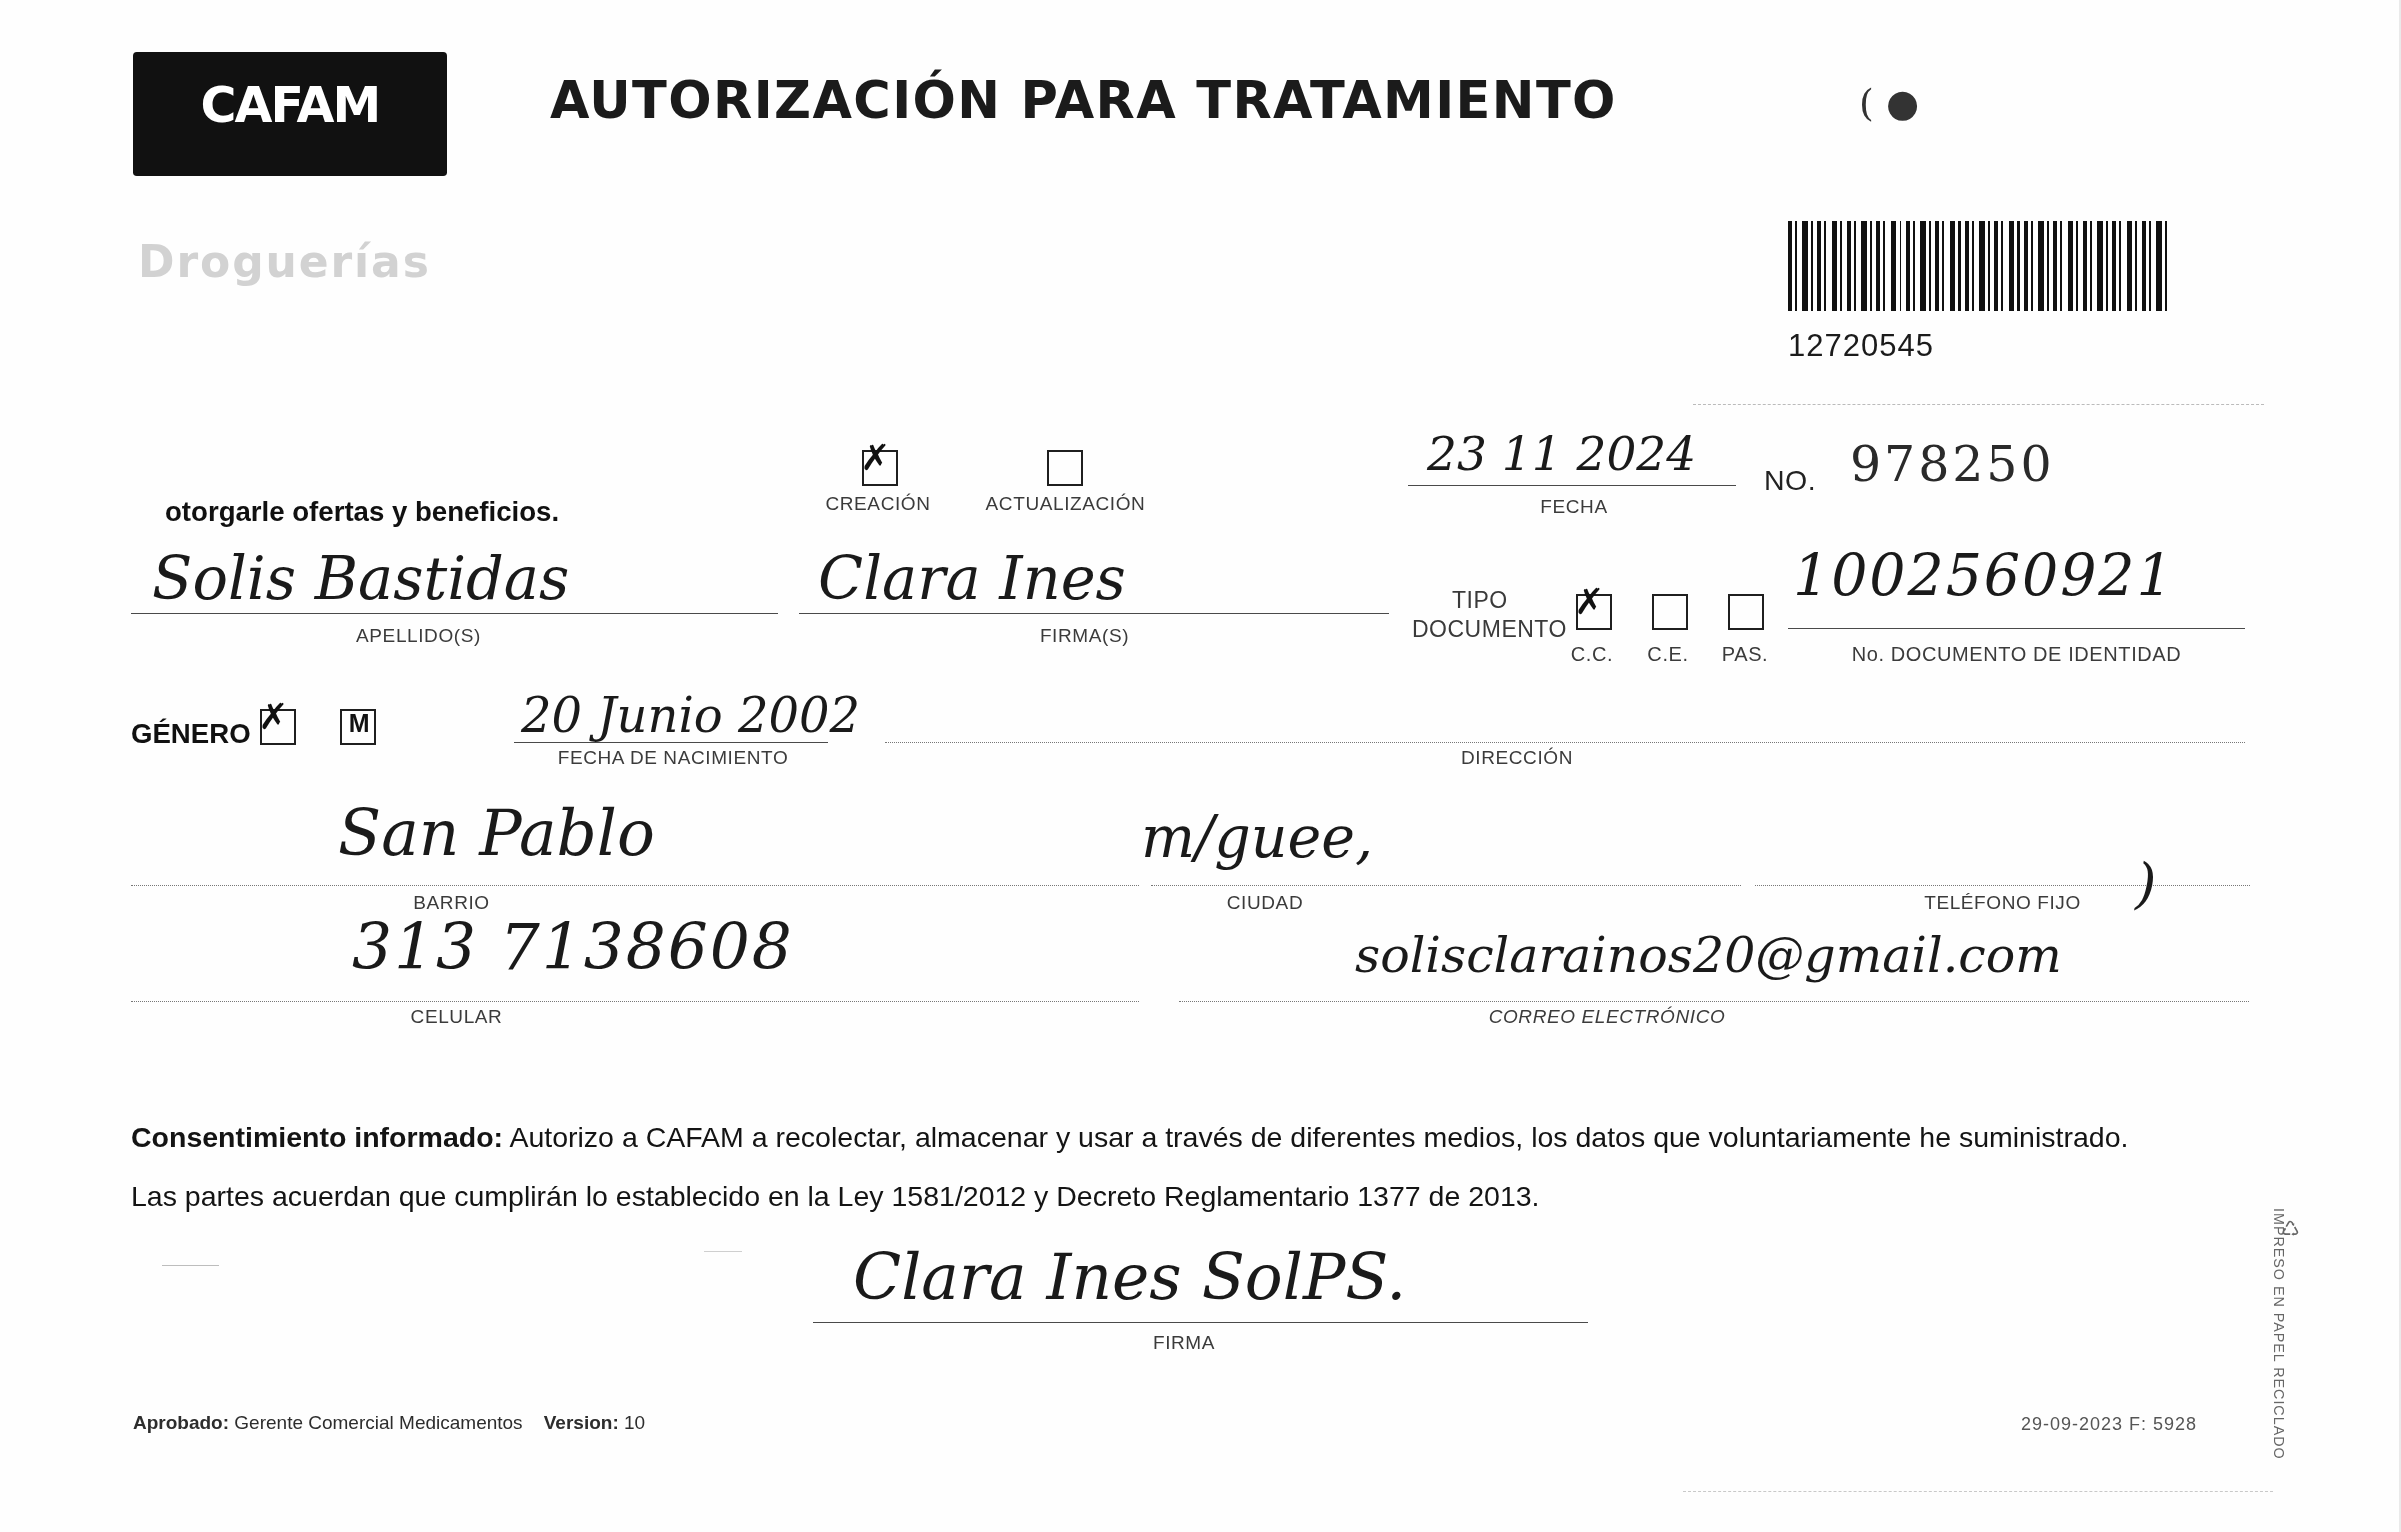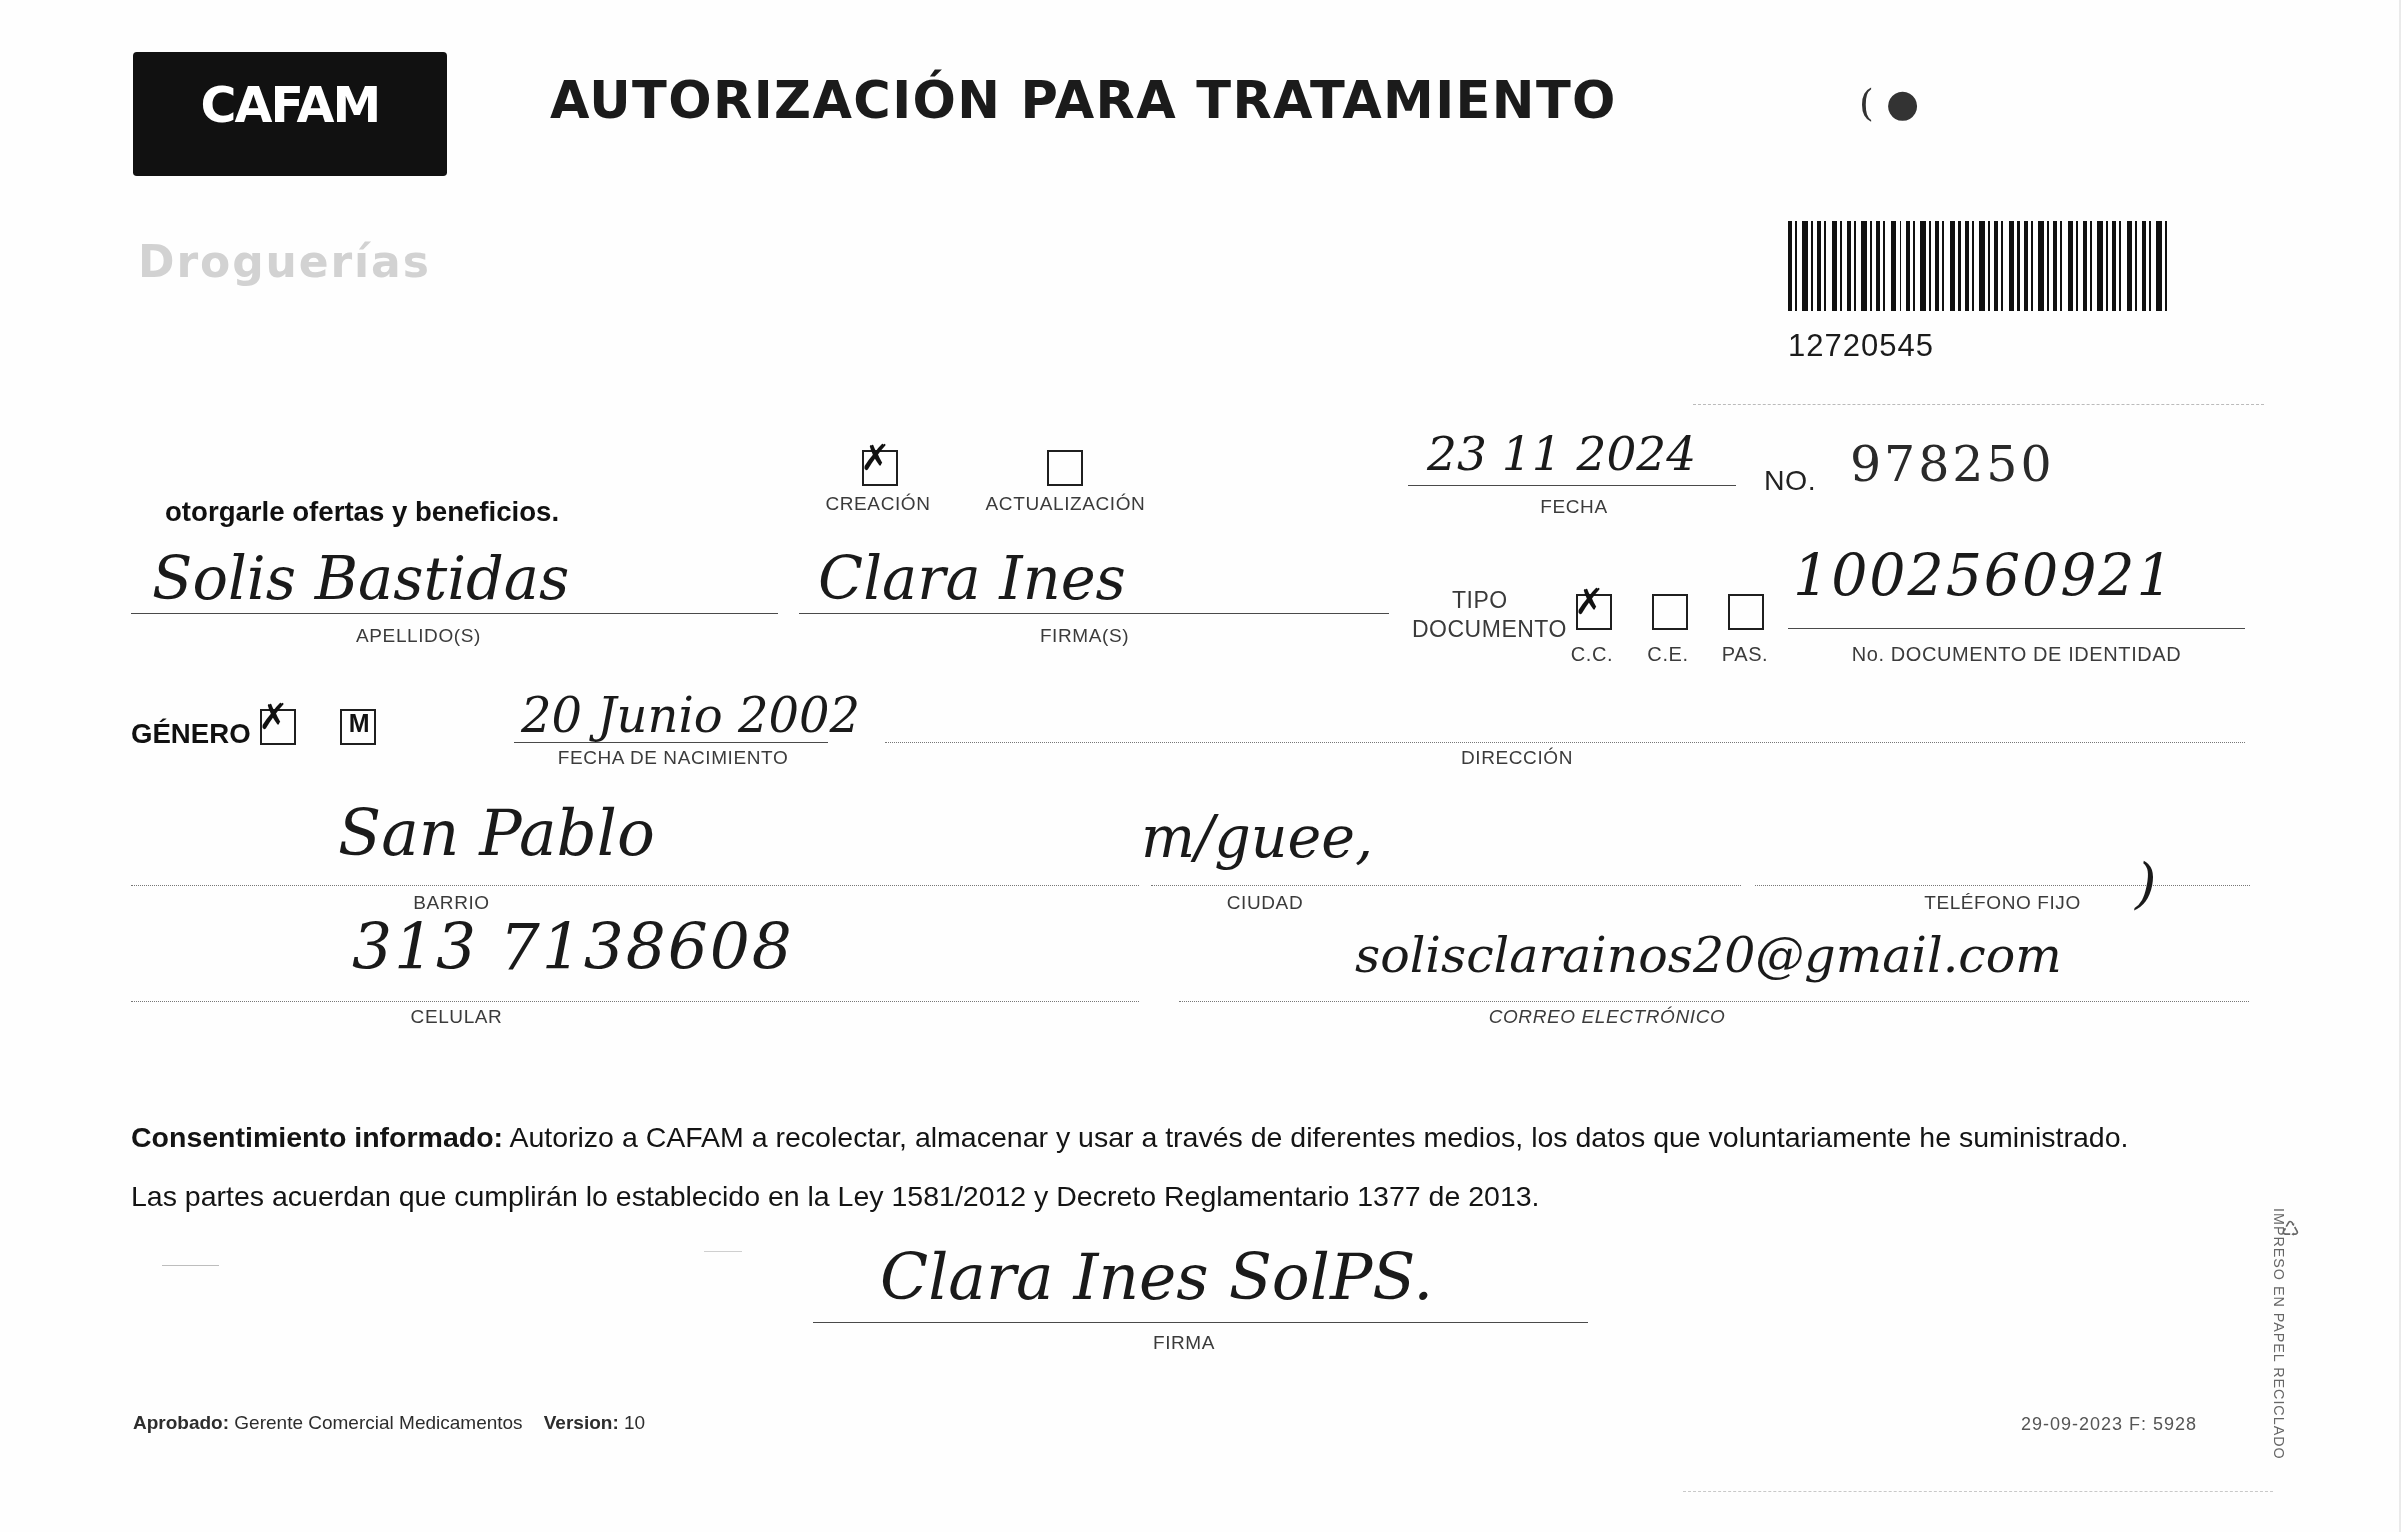--- a/index.html
+++ b/index.html
@@ -302,21 +302,21 @@
   <div class="abs dotrule" style="left:1179px; top:1001px; width:1070px;"></div>
   <div class="abs hand" style="left:1355px; top:927px; font-size:49px;">solisclarainos20@gmail.com</div>
   <div class="abs caption" style="left:1417px; top:1006px; width:380px;font-style:italic;">CORREO ELECTRÓNICO</div>
 
   <div class="abs consent">
     <span style="font-weight:bold;">Consentimiento informado:</span><span> Autorizo a CAFAM a recolectar, almacenar y usar a través de diferentes medios, los datos que voluntariamente he suministrado.</span><br>
     <span>Las partes acuerdan que cumplirán lo establecido en la Ley 1581/2012 y Decreto Reglamentario 1377 de 2013.</span>
   </div>
 
   <div class="abs rule" style="left:813px; top:1322px; width:775px;"></div>
-  <div class="abs hand" style="left:880px; top:1241px; font-size:63px;">Clara Ines SolPS.</div>
+  <div class="abs hand" style="left:853px; top:1241px; font-size:63px;">Clara Ines SolPS.</div>
   <div class="abs caption" style="left:1089px; top:1332px; width:190px;">FIRMA</div>
 
   <div class="abs stray1"></div>
   <div class="abs stray2"></div>
   <div class="abs top-dash"></div>
   <div class="abs bottom-dash"></div>
   <div class="abs edge-line"></div>
 
   <div class="abs footer-left">
     <b>Aprobado:</b>

